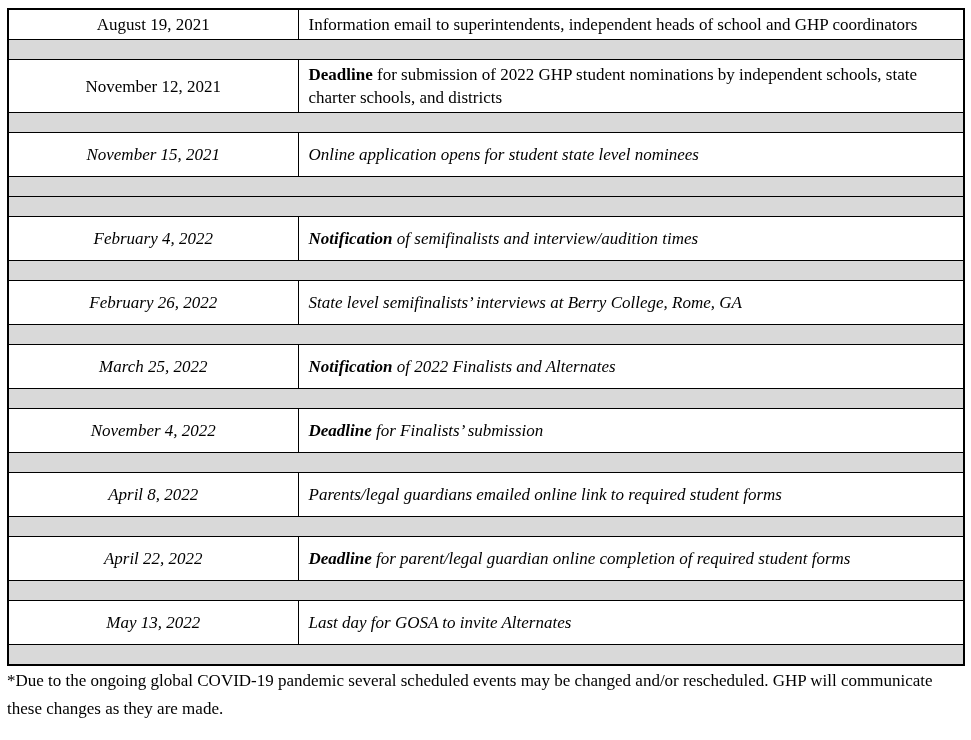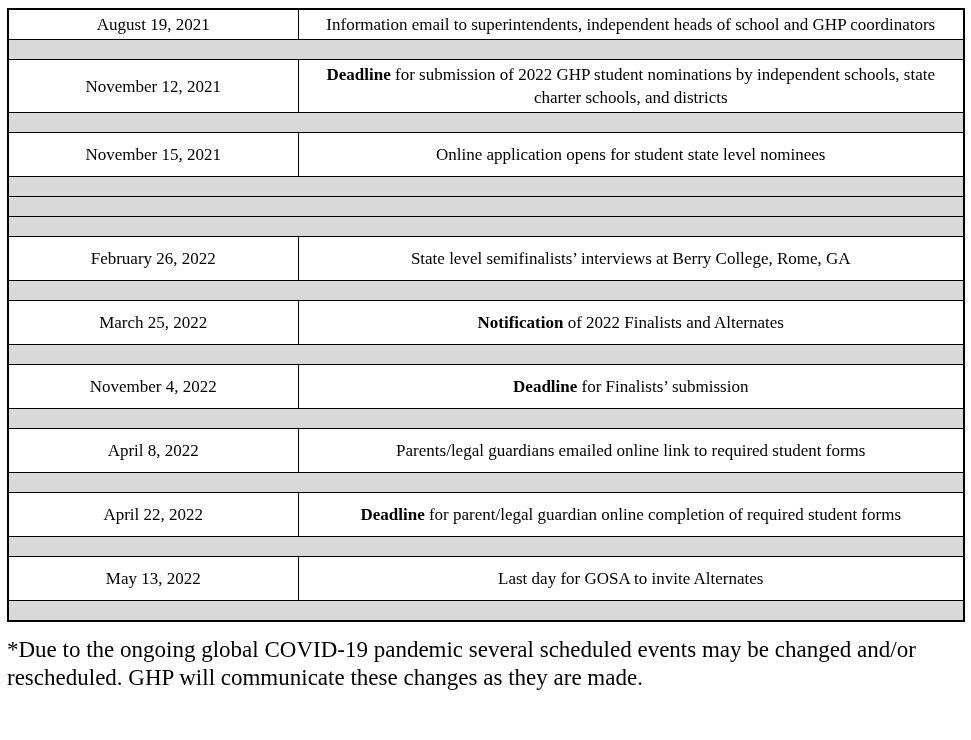--- a/index.html
+++ b/index.html
@@ -30,34 +30,34 @@
   }
   table.schedule {
     border: 2px solid #000000;
   }
   td.date-cell {
     width: 290px;
     text-align: center;
     padding: 3px 10px;
   }
   td.desc-cell {
-    text-align: center;
+    text-align: left;
     padding: 3px 10px 3px 10px;
   }
-  tr.event-row.single td { height: 44px; }
+  tr.event-row.single td { height: 44px; font-style: italic; }
   tr.spacer-row td {
     height: 20px;
     background: #d9d9d9;
     padding: 0;
   }
   .bold-lead { font-weight: bold; }
   .footnote {
-    font-size: 23px;
+    font-size: 17px;
     line-height: 28px;
-    margin-top: 14px;
+    margin-top: 1px;
     width: 958px;
   }
 </style>
 </head>
 <body>
 
 <div class="page">
   <table class="schedule">
     <tbody id="schedule-body">
         <tr class="event-row double">
@@ -76,20 +76,24 @@
         </tr>
         <tr class="event-row single">
           <td class="date-cell">November 15, 2021</td>
           <td class="desc-cell"><span>Online application opens for student state level nominees</span></td>
         </tr>
         <tr class="spacer-row">
           <td colspan="2" style="background: rgb(217, 217, 217);"></td>
         </tr>
         <tr class="spacer-row">
           <td colspan="2" style="background: rgb(217, 217, 217);"></td>
+        </tr>
+        <tr class="event-row single">
+          <td class="date-cell">February 4, 2022</td>
+          <td class="desc-cell"><span class="bold-lead">Notification</span><span> of semifinalists and interview/audition times</span></td>
         </tr>
         <tr class="spacer-row">
           <td colspan="2" style="background: rgb(217, 217, 217);"></td>
         </tr>
         <tr class="event-row single">
           <td class="date-cell">February 26, 2022</td>
           <td class="desc-cell"><span>State level semifinalists’ interviews at Berry College, Rome, GA</span></td>
         </tr>
         <tr class="spacer-row">
           <td colspan="2" style="background: rgb(217, 217, 217);"></td>

